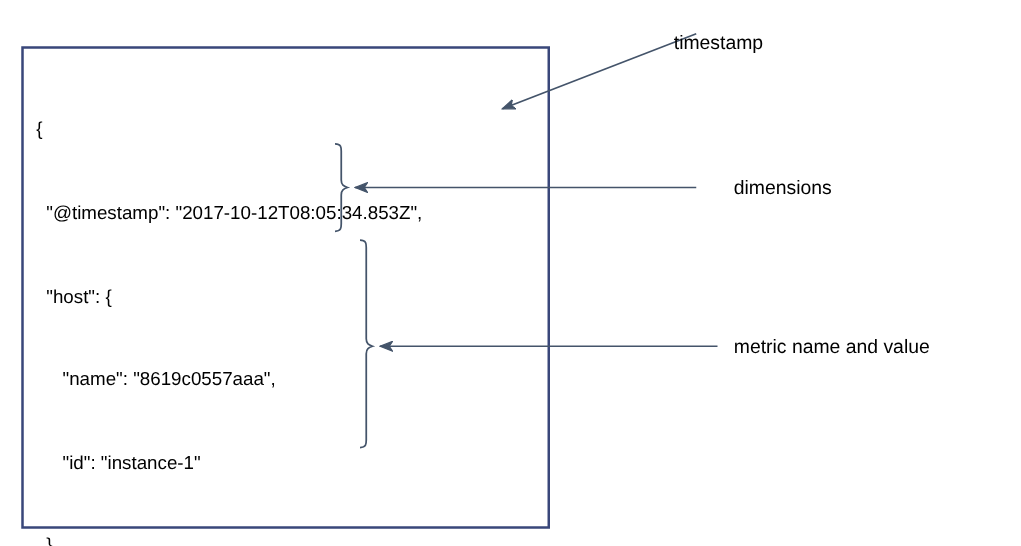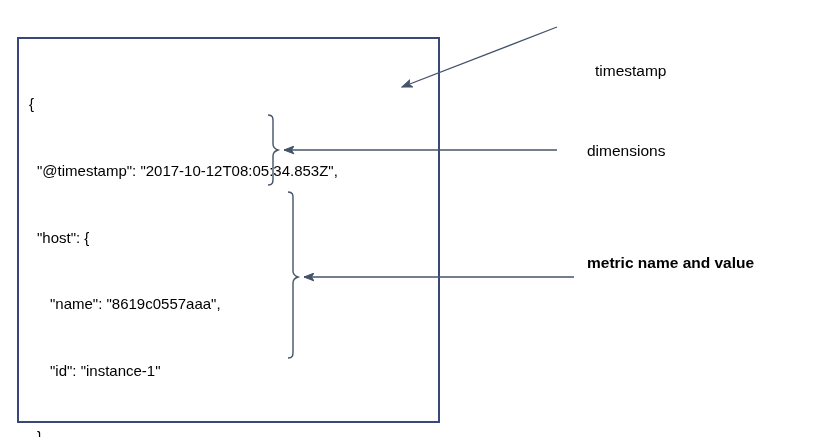--- a/index.html
+++ b/index.html
@@ -52,23 +52,23 @@
   }
 
   
   .anno-label {
     position: absolute;
     font-family: "Liberation Sans", sans-serif;
     font-size: 15.5px;
     color: #000000;
     white-space: nowrap;
   }
-  .label-timestamp { left: 595px; top: 26px; margin-top: 36px; }
+  .label-timestamp { left: 539px; top: 26px; }
   .label-dimensions { left: 587px; top: 142px; }
-  .label-metric { left: 587px; top: 254px; font-weight: bold; }
+  .label-metric { left: 587px; top: 269px; }
 
   
   #overlay {
     position: absolute;
     left: 0; top: 0;
     width: 817px;
     height: 437px;
     pointer-events: none;
   }
 </style>

